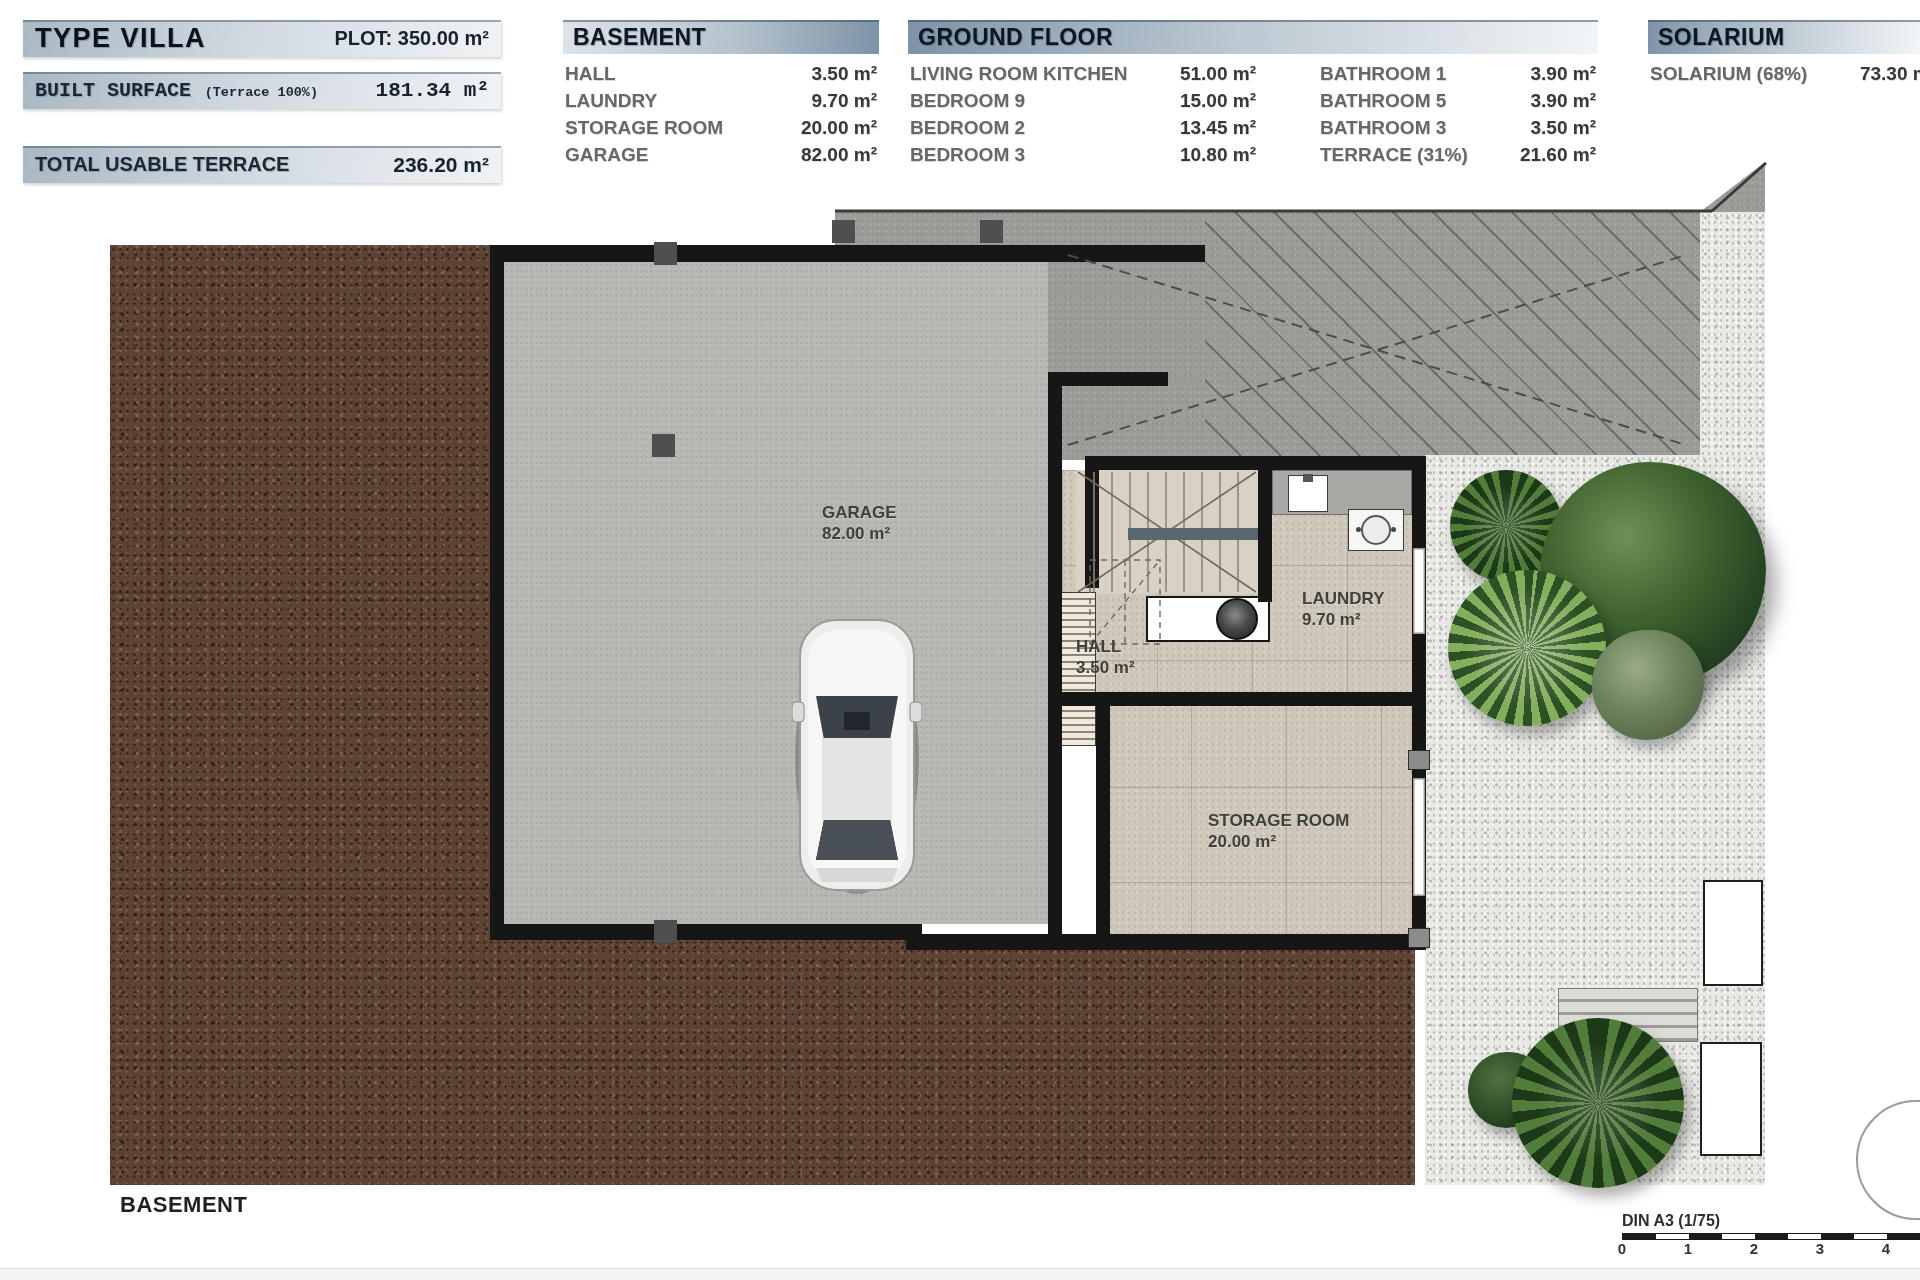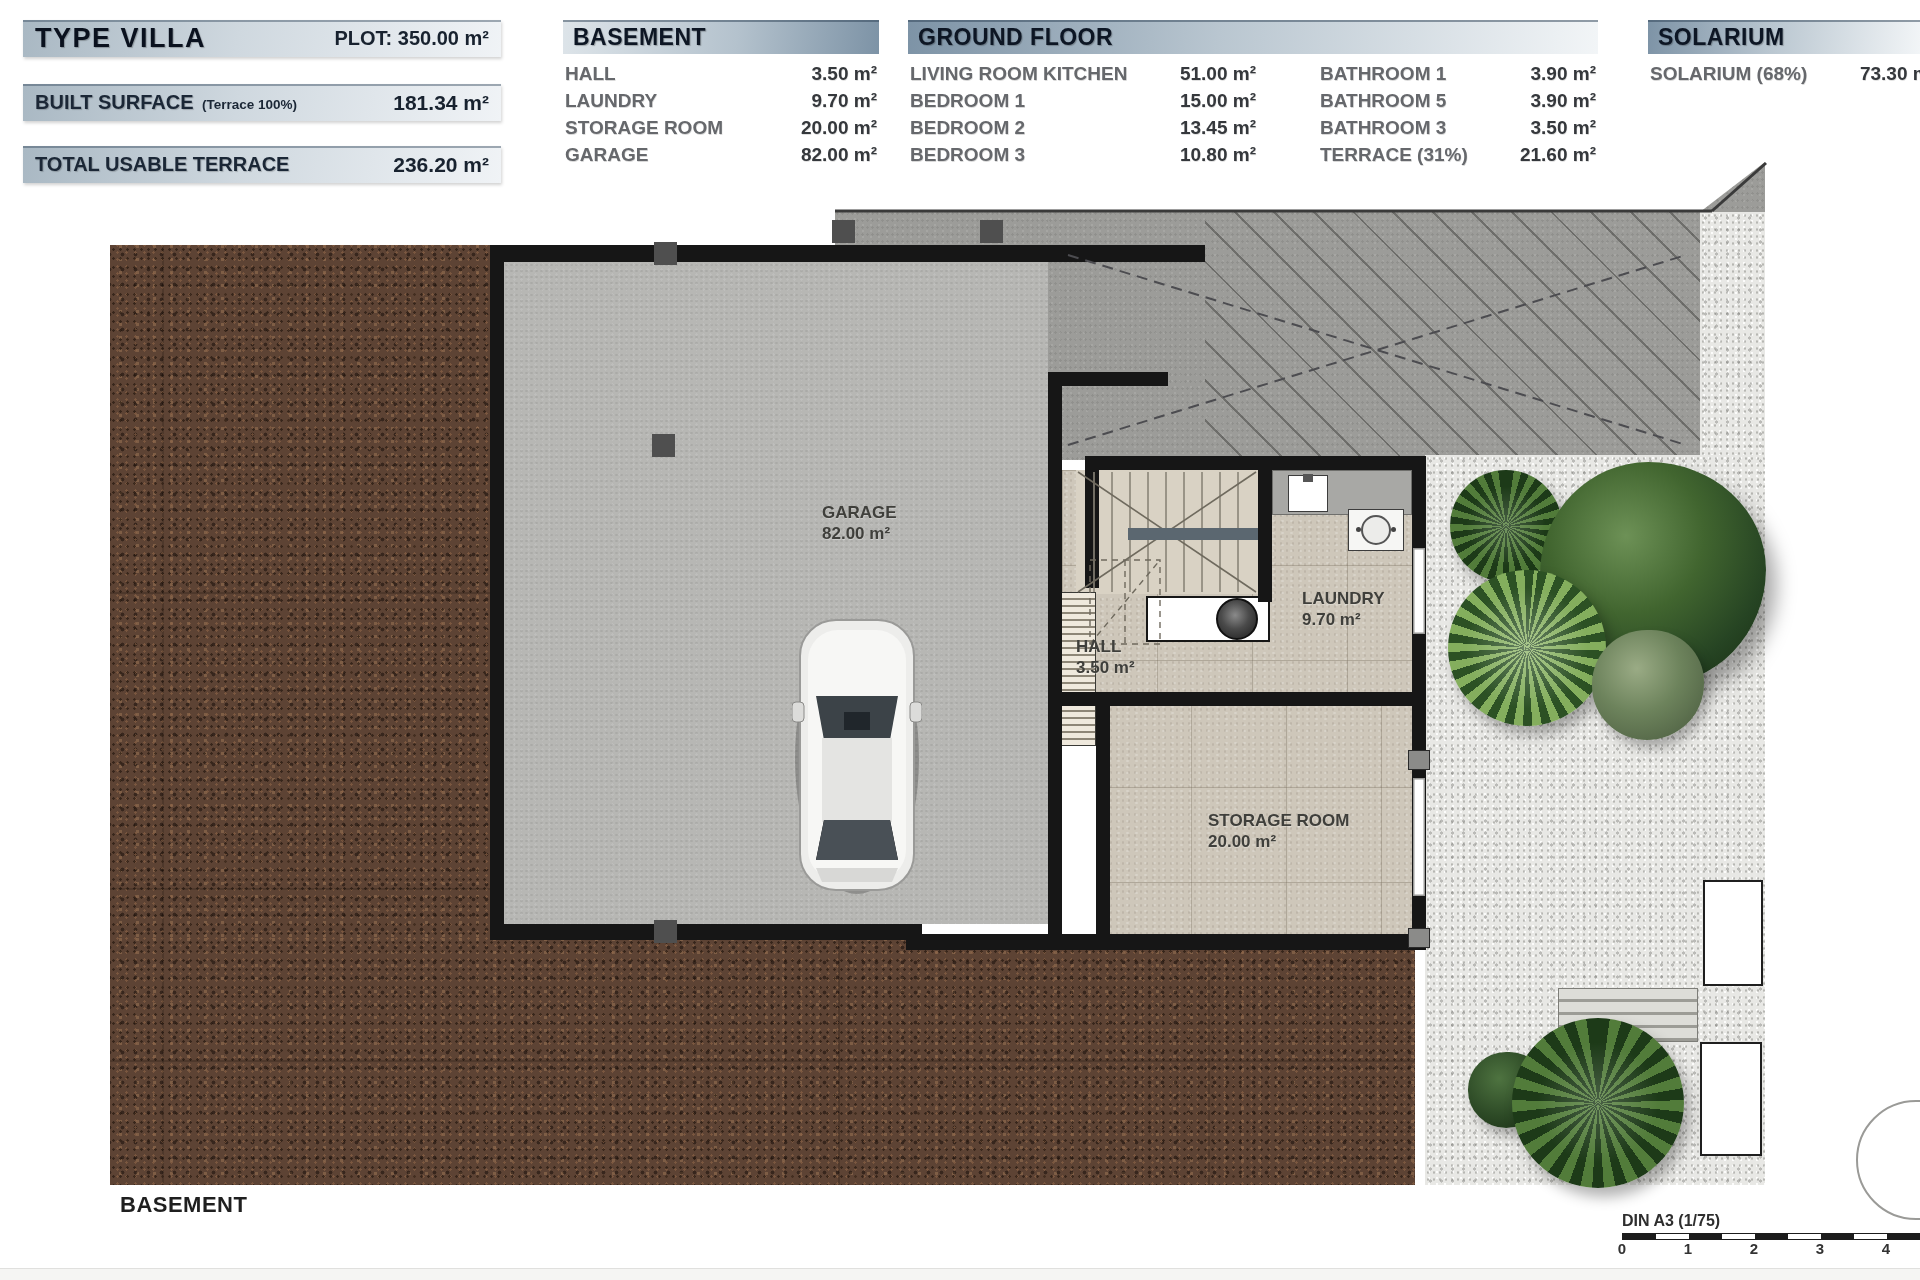--- a/index.html
+++ b/index.html
@@ -156,21 +156,21 @@
 
   svg.plan-svg{position:absolute;left:0;top:0;pointer-events:none;}
 </style>
 </head>
 <body>
 
 <div class="sum-bar" style="top:20px;">
   <span class="sum-title">TYPE VILLA</span>
   <span class="sum-plot">PLOT: 350.00 m²</span>
 </div>
-<div class="sum-bar" style="top:84px;">
+<div class="sum-bar" style="top:72px;font-family:Liberation Mono, monospace;">
   <span>
     <span class="sum-label">BUILT SURFACE</span>
     <span class="sum-note">(Terrace 100%)</span>
   </span>
   <span class="sum-value">181.34 m²</span>
 </div>
 <div class="sum-bar" style="top:146px;">
   <span class="sum-label">TOTAL USABLE TERRACE</span>
   <span class="sum-value">236.20 m²</span>
 </div>
@@ -198,21 +198,21 @@
 </div>
 
 <div class="atable" style="left:908px;width:690px;">
   <div class="atable-head head-dark-left">GROUND FLOOR</div>
   <div class="abs" style="left:0;top:40px;width:350px;">
     <div class="trow">
       <span class="tlabel">LIVING ROOM KITCHEN</span>
       <span class="tvalue">51.00 m²</span>
     </div>
     <div class="trow">
-      <span class="tlabel">BEDROOM 1</span>
+      <span class="tlabel">BEDROOM 9</span>
       <span class="tvalue">15.00 m²</span>
     </div>
     <div class="trow">
       <span class="tlabel">BEDROOM 2</span>
       <span class="tvalue">13.45 m²</span>
     </div>
     <div class="trow">
       <span class="tlabel">BEDROOM 3</span>
       <span class="tvalue">10.80 m²</span>
     </div>

